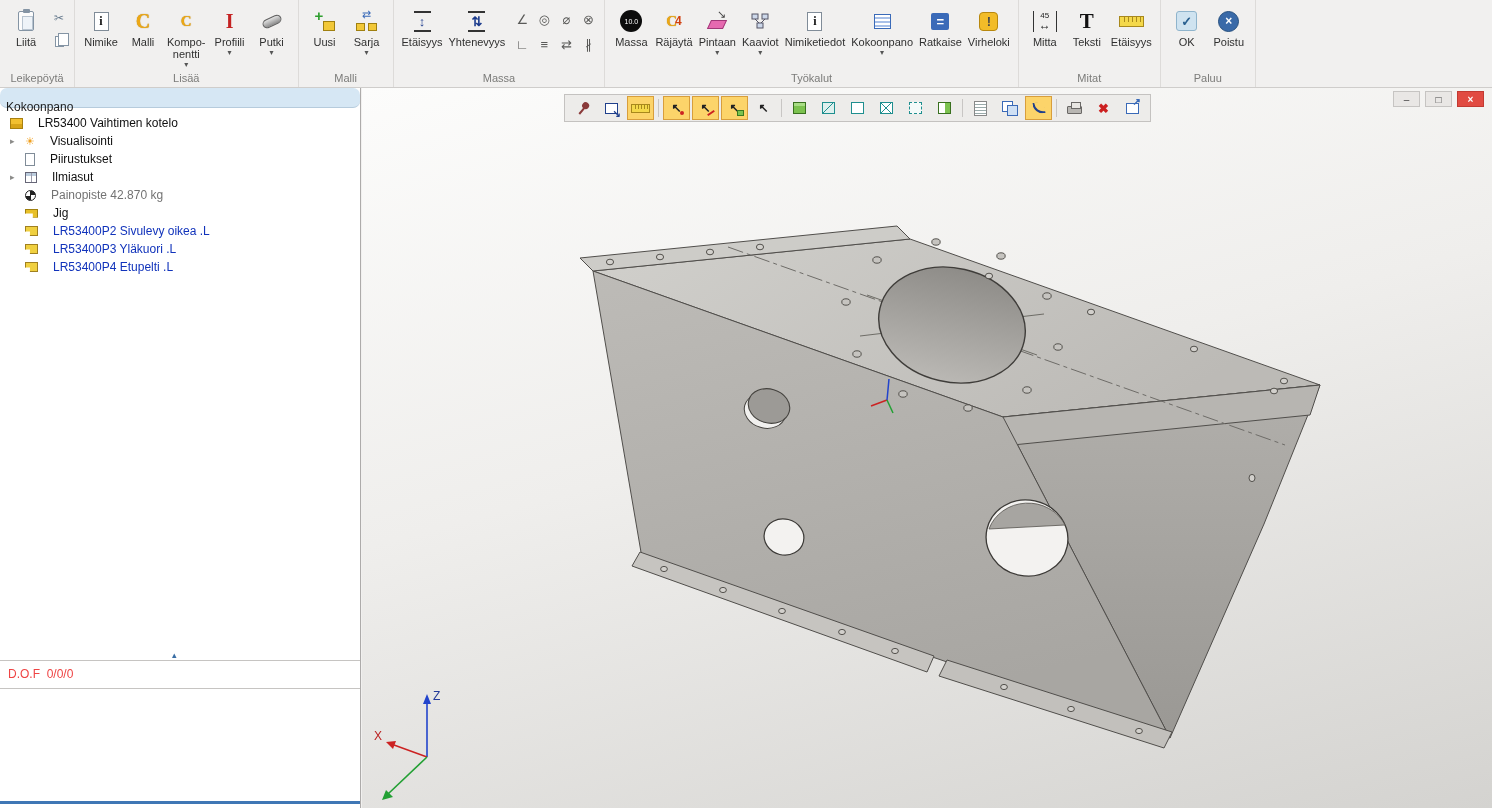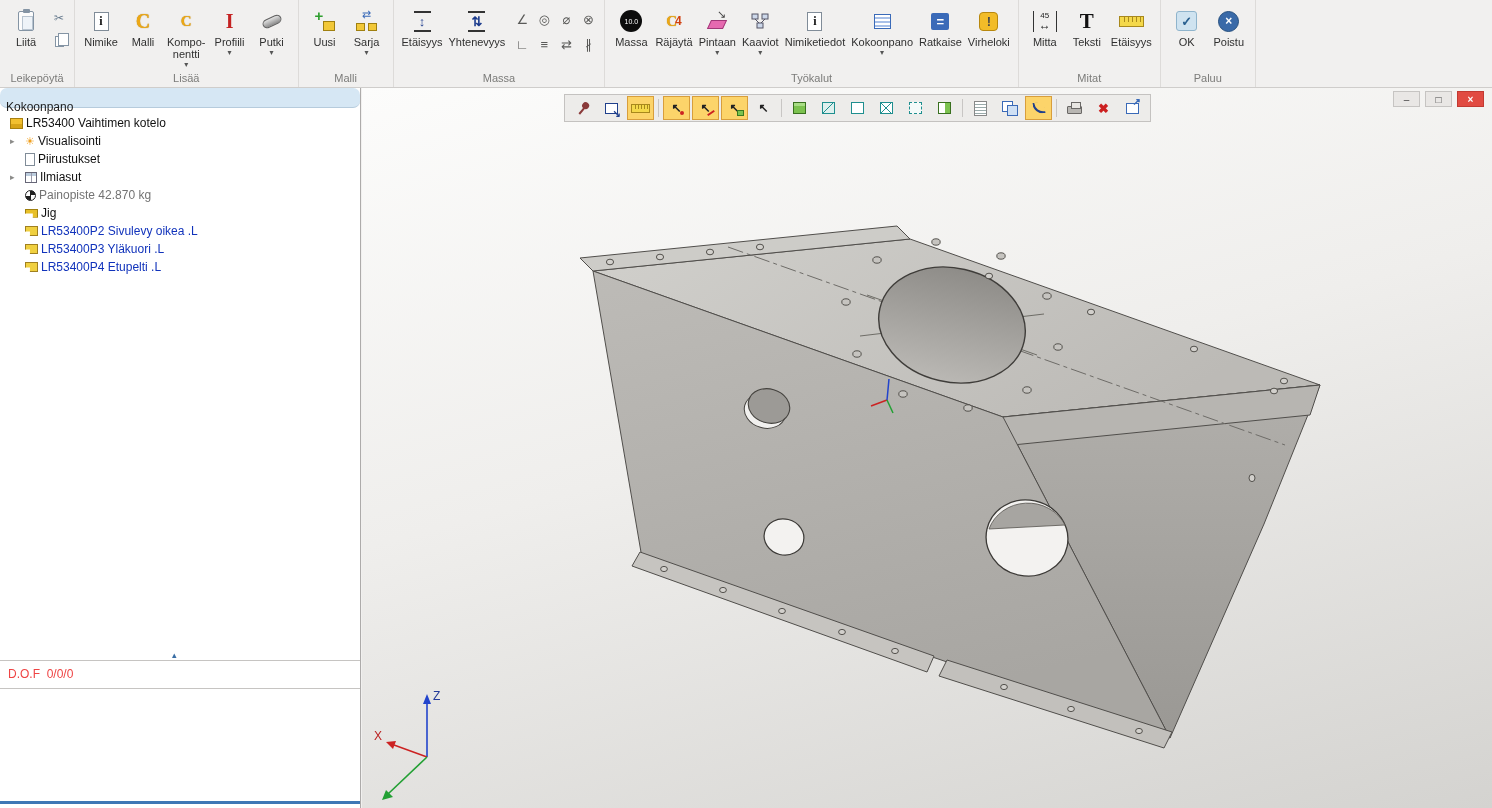--- a/index.html
+++ b/index.html
@@ -87,21 +87,21 @@
 
   
   .sidepanel { position:absolute; left:0; top:88px; width:361px; height:720px;
     background:#ffffff; border-right:1px solid #adabaa; }
   .panel-header { height:20px; background:#d6e7f4; border-bottom:1px solid #b6cbdc;
     font-size:12px; color:#1c1c1c; padding:12px 0 0 6px;border-radius:7px; }
   .tree { padding-top:6px; }
   .trow { height:18px; display:flex; align-items:center; font-size:12px; color:#101010;
     padding-left:10px; white-space:nowrap; cursor:default; }
   .trow .arrow { width:15px; font-size:9px; color:#8a8a88; flex:0 0 15px; }
-  .trow .tlabel { margin-left:3px; }
+  .trow .tlabel { margin-left:15px; }
   .trow.red .tlabel { color:#737373; }
   .trow.blue .tlabel { color:#1133bb; }
   .ti { flex:0 0 auto; }
   .ti-assembly { width:13px; height:11px; background:#f2c030; border:1px solid #a88010;
     box-shadow:inset 0 -4px 0 #d8a418; }
   .ti-sun { font-size:11px; color:#f0a020; line-height:11px; }
   .ti-page { width:10px; height:13px; background:#fff; border:1px solid #808c98; }
   .ti-grid { width:12px; height:11px; border:1px solid #667; background:
     linear-gradient(to right, transparent 0 5px, #99a 5px 6px, transparent 6px),
     linear-gradient(to bottom, #bcd 0 3px, #fff 3px); }

